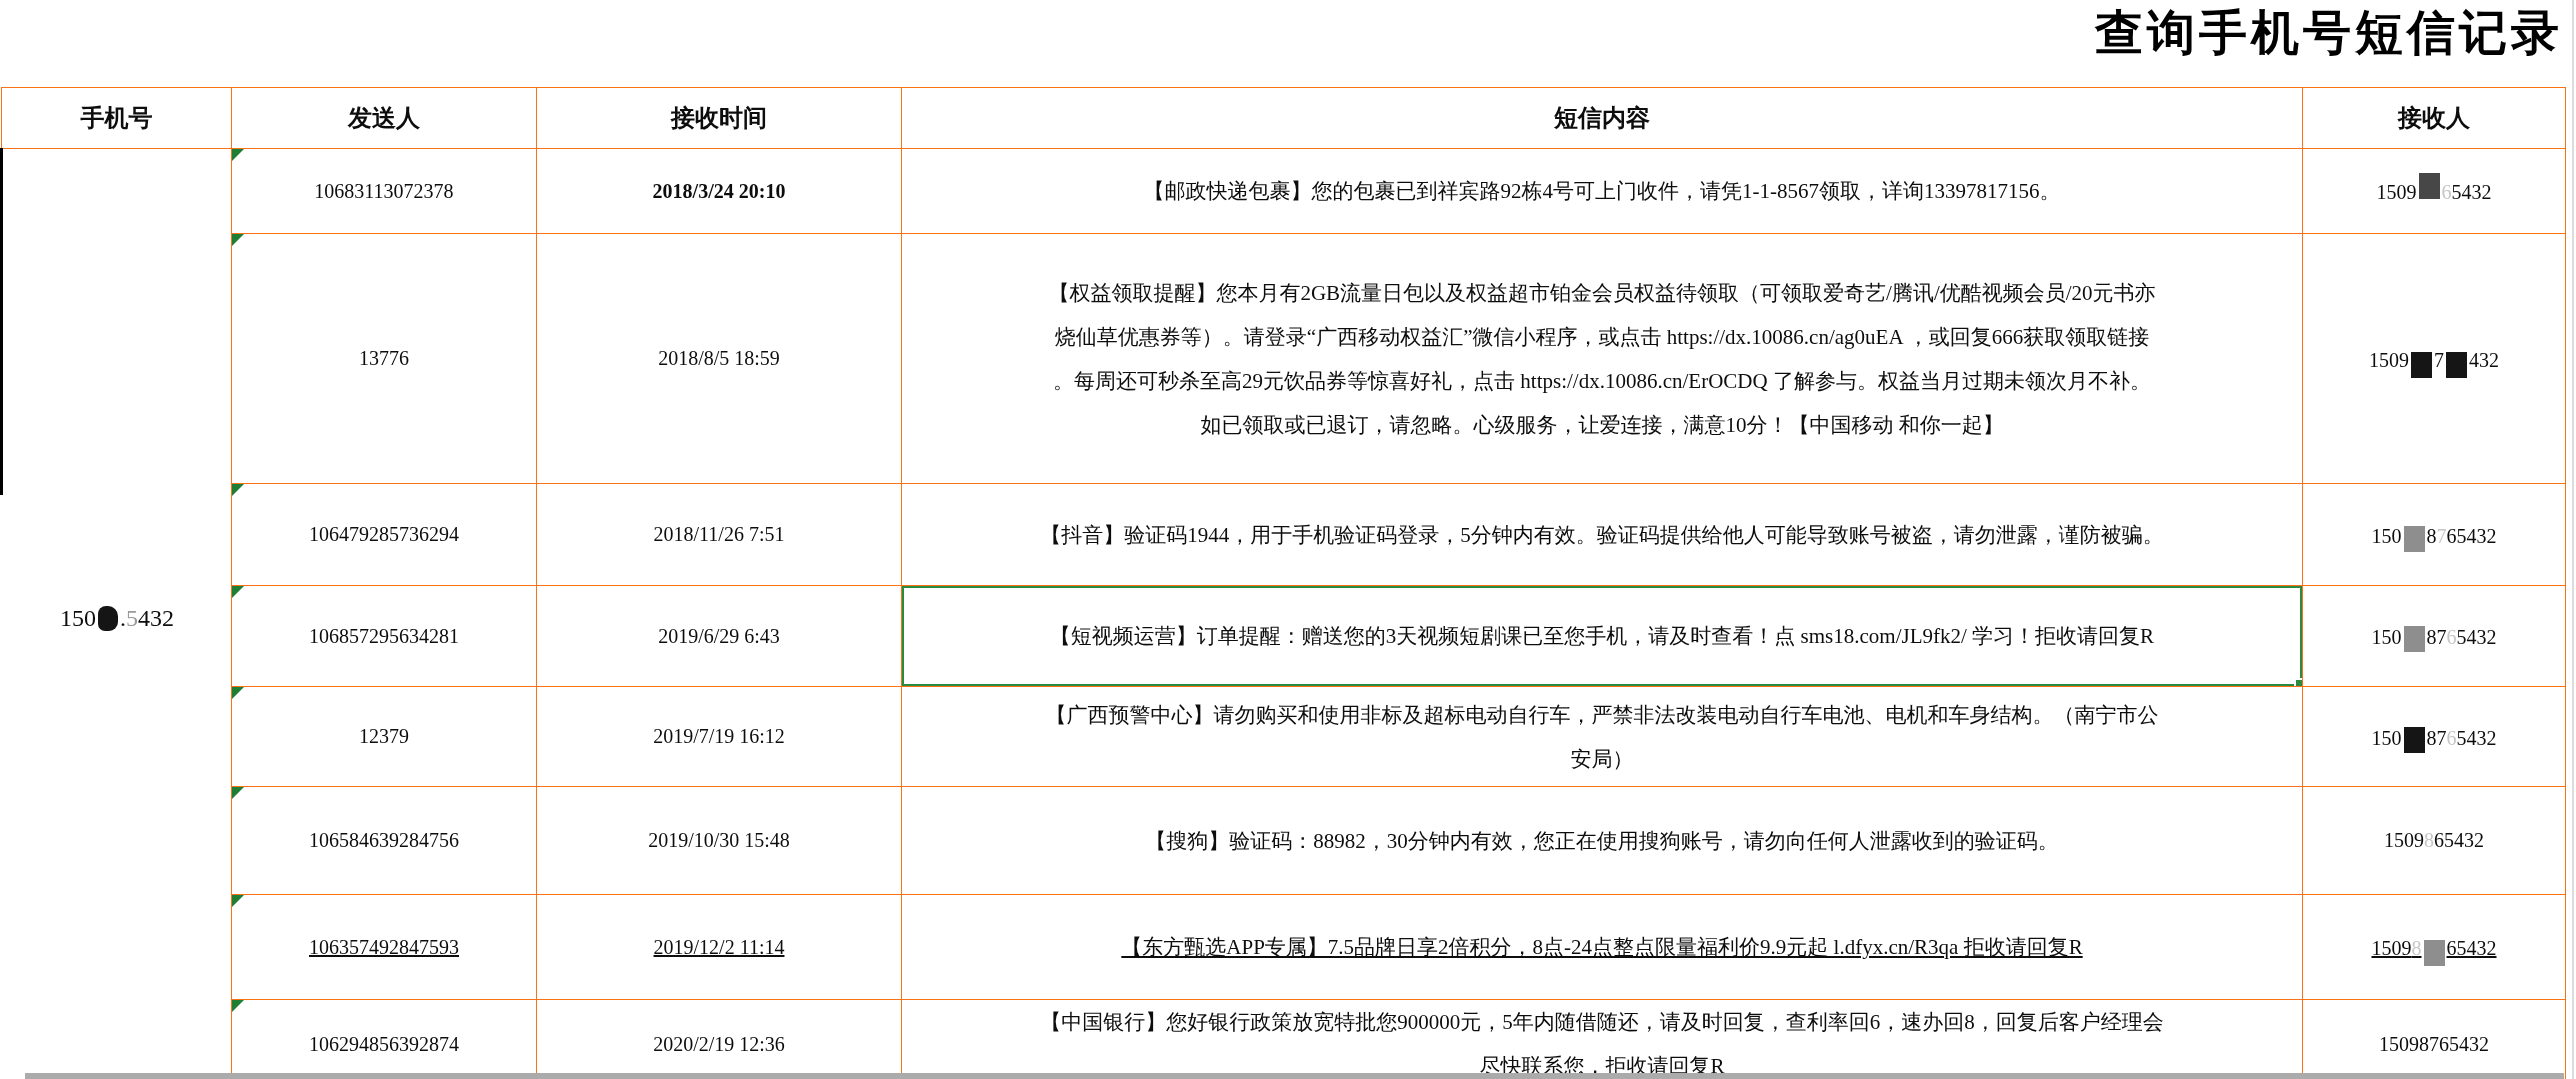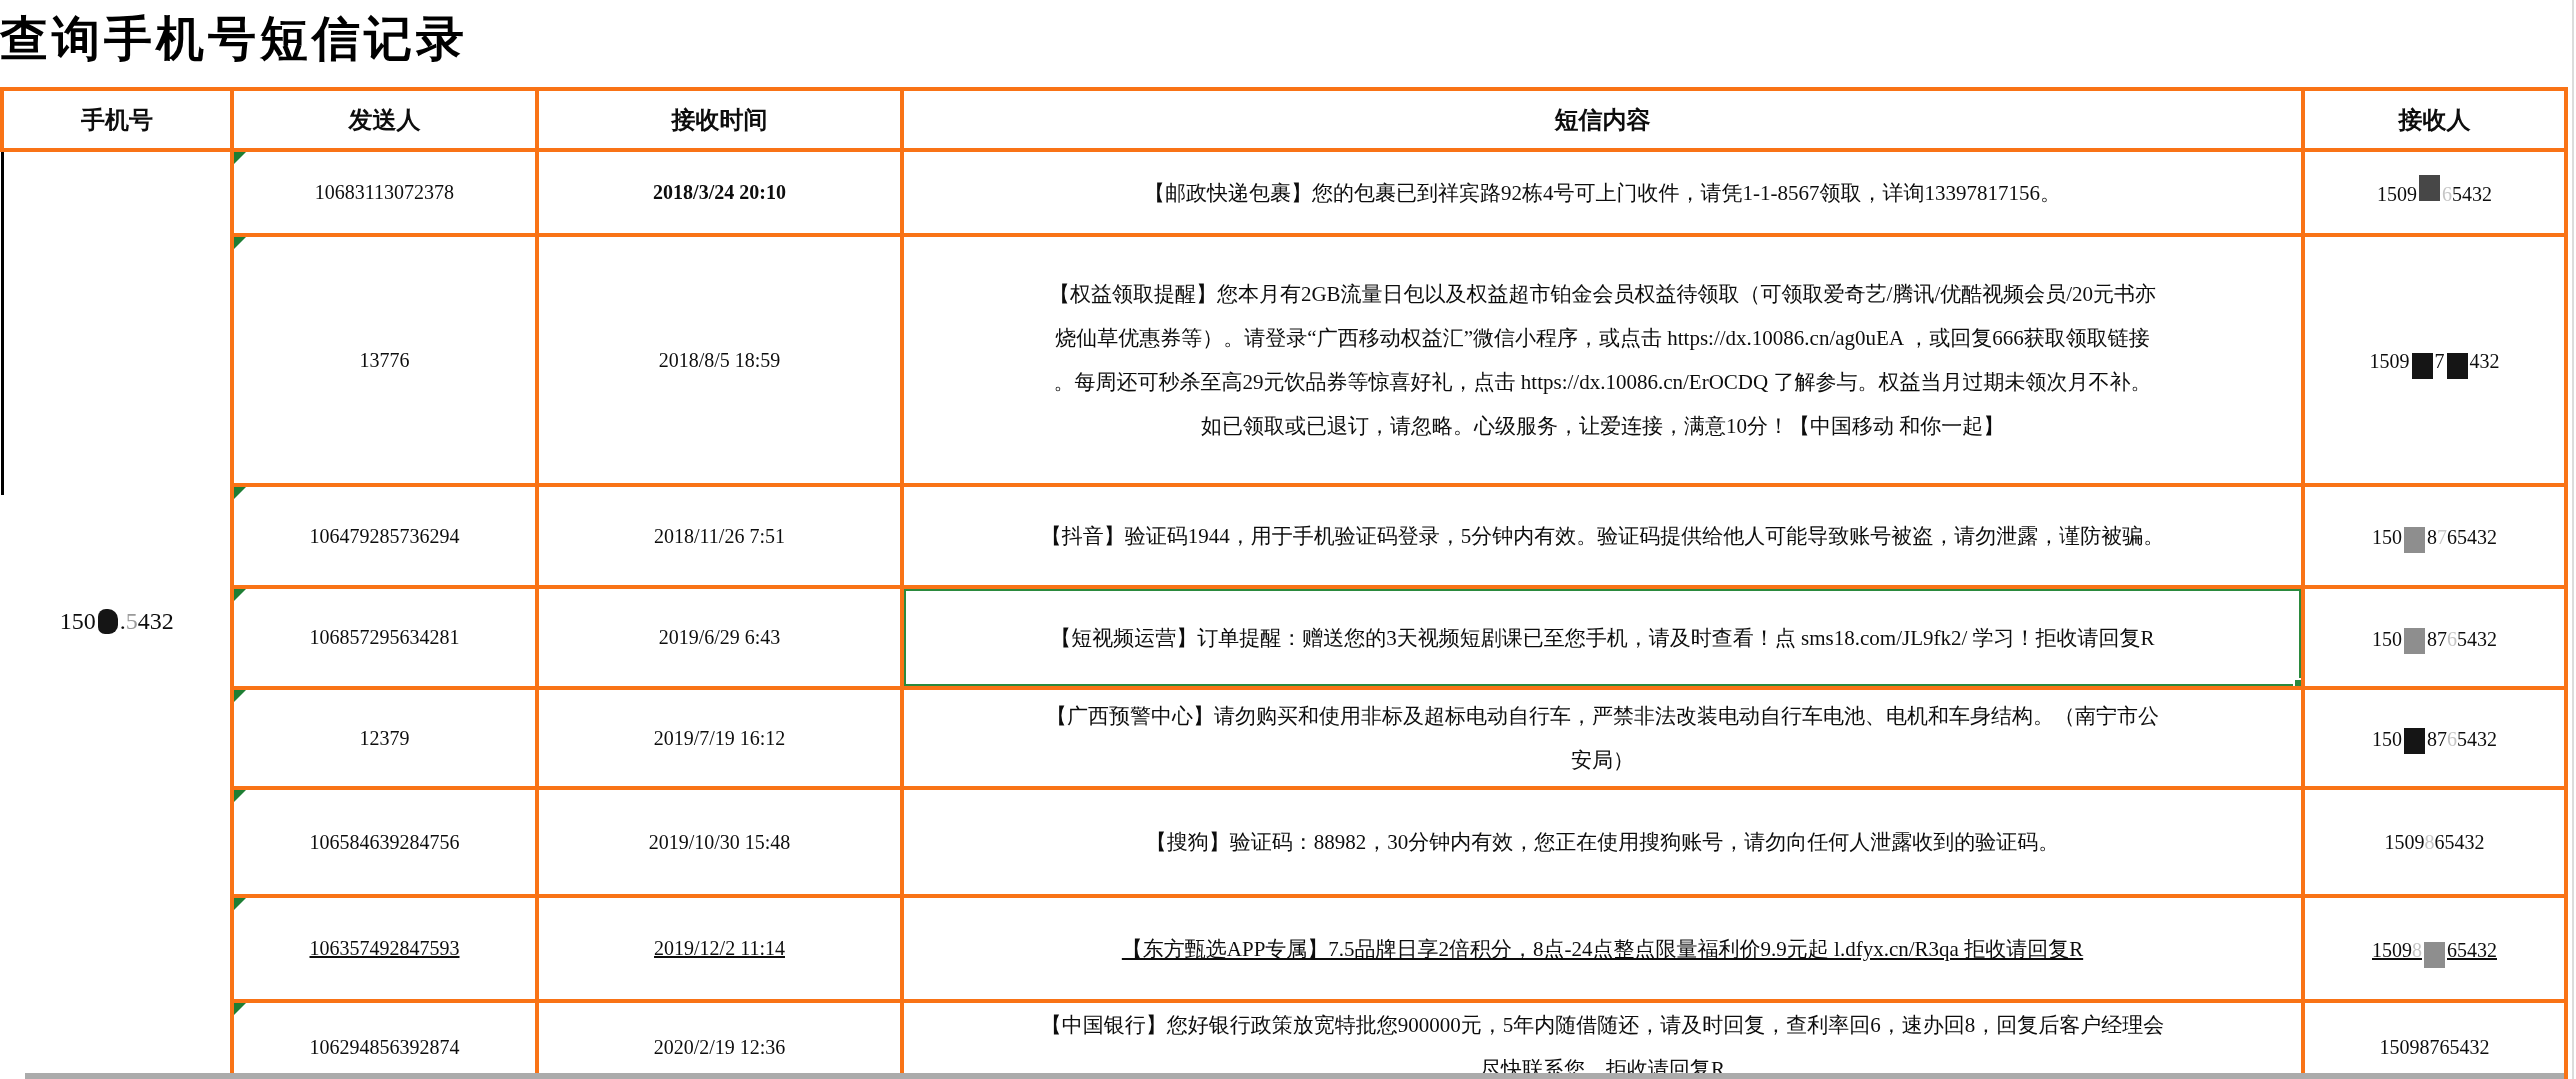--- a/index.html
+++ b/index.html
@@ -1,21 +1,21 @@
 <!DOCTYPE html>
 <html><head>
 <meta charset="utf-8">
 <style>
   html,body{margin:0;padding:0;background:#fff;}
   .stage{position:relative;width:2576px;height:1080px;background:#ffffff;overflow:hidden;
          font-family:"Liberation Serif","DejaVu Serif",serif;color:#0d0d0d;}
-  .title{position:absolute;top:10px;left:0;width:2563px;height:57px;line-height:57px;
-         text-align:left;font-size:48px;font-weight:bold;letter-spacing:4px;color:#000;}
+  .title{position:absolute;top:4px;left:0;width:2563px;height:57px;line-height:57px;
+         text-align:right;font-size:48px;font-weight:bold;letter-spacing:4px;color:#000;}
   table.sms{position:absolute;top:87px;left:0;border-collapse:collapse;table-layout:fixed;background:#fff;}
-  .sms th,.sms td{border:4px solid #f97316;text-align:center;vertical-align:middle;overflow:hidden;}
+  .sms th,.sms td{border:1px solid #f97316;text-align:center;vertical-align:middle;overflow:hidden;}
   .sms th{font-size:24px;font-weight:bold;padding:0;}
   .sms td{font-size:20px;padding:0;}
   td.cell-content{font-size:21px;line-height:44px;padding:0 10px;}
   td.cell-mobile{font-size:24px;border-left:3px solid #000;}
   td.cell-sender{position:relative;}
   td.cell-receiver{position:relative;margin-left:8px;}
   .bold{font-weight:bold;}
   
   .tri{position:absolute;top:0;left:0;width:0;height:0;
        border-top:12px solid #1e7e34;border-right:12px solid transparent;}

